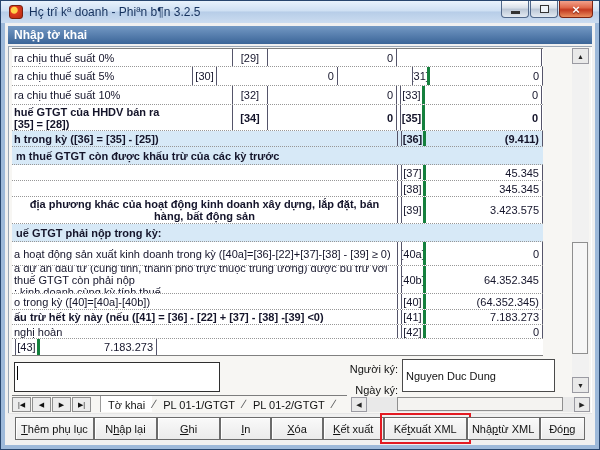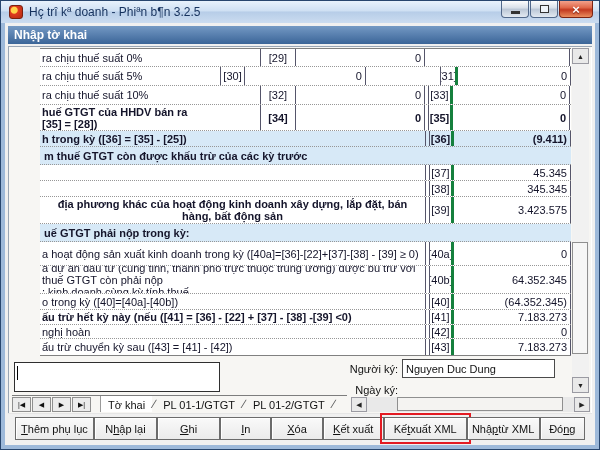--- a/index.html
+++ b/index.html
@@ -28,21 +28,21 @@
   .panel-header { position:absolute; left:3px; right:3px; top:3px; height:18px;
     background:linear-gradient(#7499c4,#3b6598); color:#fff; font-weight:bold; font-size:12px;
     line-height:18px; padding-left:6px; }
 
   
   .form-panel { position:absolute; left:3px; right:3px; top:23px; height:368px; background:#f7f6f3;
     box-shadow: inset 1px 1px 0 #9aa6b5, inset -1px -1px 0 #ffffff; }
 
   
   .vtable { position:absolute; left:4px; top:2px; width:531px; border-top:1px solid #808080;
-    border-bottom:1px solid #808080; font-size:11px; color:#14142a; background:#fff;margin-left:28px; }
+    border-bottom:1px solid #808080; font-size:11px; color:#14142a; background:#fff; }
   .trow { display:flex; border-bottom:1px dotted #979797; background:#fff; align-items:stretch; }
   .trow:last-child { border-bottom:none; }
   .trow.hl , .trow.section { background:#d7e9f7; }
   .trow.bold { font-weight:bold; }
   .cell { display:flex; align-items:center; overflow:hidden; }
   .c-label  { width:220px; padding:0 2px; white-space:pre-line; line-height:12px; }
   .c-labelw { width:386px; padding:0 2px; white-space:pre-line; line-height:12px; border-right:1px solid #55556a; }
   .c-code   { width:36px;  justify-content:center; border-left:1px solid #55556a; border-right:1px solid #55556a; }
   .c-val1   { width:129px; justify-content:flex-end; padding-right:3px; border-right:1px solid #55556a; }
   .c-gap    { width:3px; }
@@ -68,21 +68,21 @@
   .hsb-thumb { position:absolute; top:0; left:30px; width:166px; height:14px; background:#f4f3f1;
     border:1px solid #8f8f8f; }
 
   
   .comment-box { position:absolute; left:6px; top:316px; width:206px; height:30px; background:#fff;
     border:1px solid #2f2f2f; }
   .caret { width:1px; height:14px; background:#000; margin:3px 0 0 2px; }
   .sig-label { position:absolute; width:62px; text-align:right; font-size:11px; color:#111; }
   .lab-signer { left:328px; top:317px; }
   .lab-date   { left:328px; top:338px; }
-  .sig-input { position:absolute; left:394px; width:153px; height:19px; border:1px solid #4a4a4a;
+  .sig-input { position:absolute; left:394px; width:153px; height:33px; border:1px solid #4a4a4a;
     background:#fff; font-family:"Liberation Sans",sans-serif; font-size:11px; padding:0 3px; color:#111; }
   .in-signer { top:313px; }
   .in-date   { top:334px; height:17px;margin-top:41px; }
 
   
   .tabstrip { position:absolute; left:4px; top:349px; width:335px; height:17px;
     border-top:1px solid #7d7d7d; display:flex; align-items:stretch; font-size:11px; }
   .tnav { width:19px; margin:1px 1px 0 0; background:#ececec; border:1px solid #8f8f8f;
     font-size:7px; display:flex; align-items:center; justify-content:center; color:#111; }
   .tabs { display:flex; align-items:stretch; margin-left:8px; }
@@ -216,21 +216,20 @@
             <div class="cell c-code2">[41]</div>
             <div class="cell c-val2">7.183.273</div>
           </div>
           <div class="trow" style="height: 14px;">
             <div class="cell c-labelw">nghị hoàn</div>
             <div class="cell c-gap"></div>
             <div class="cell c-code2">[42]</div>
             <div class="cell c-val2">0</div>
           </div>
           <div class="trow" style="height: 16px;">
-            <div class="cell c-labelw">ấu trừ chuyển kỳ sau ([43] = [41] - [42])</div>
             <div class="cell c-gap"></div>
             <div class="cell c-code2">[43]</div>
             <div class="cell c-val2">7.183.273</div>
           </div>
         </div>
 
       <div class="vsb">
         <div class="sbtn">▲</div>
         <div class="vsb-track">
           <div class="vsb-thumb"></div>

